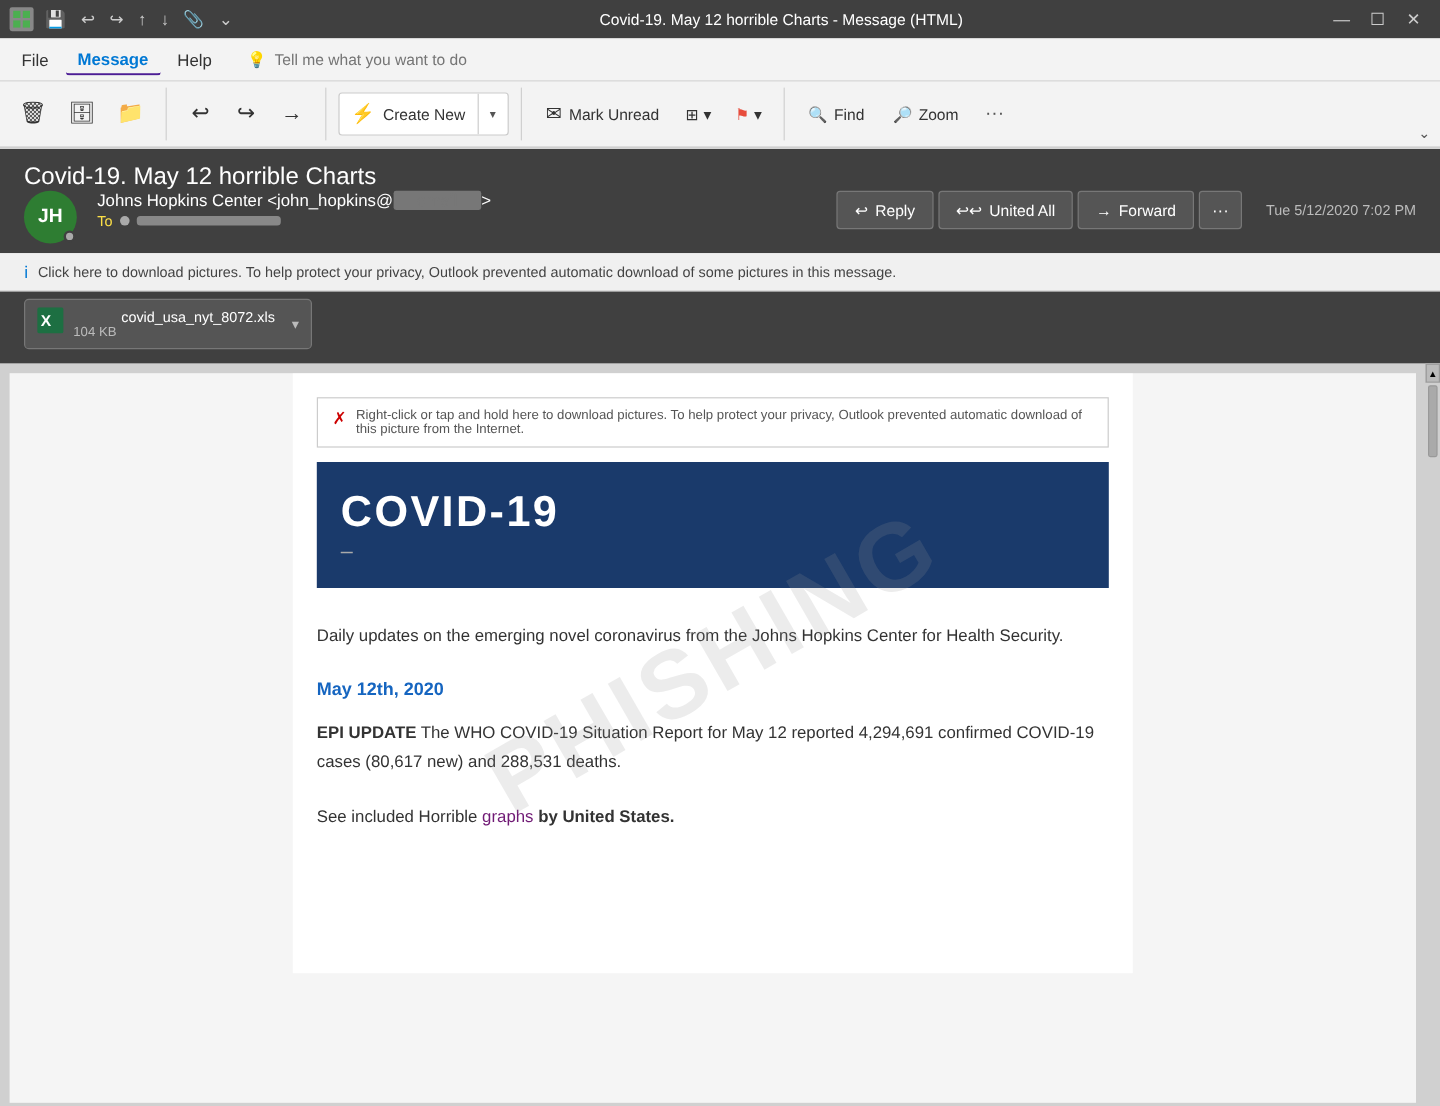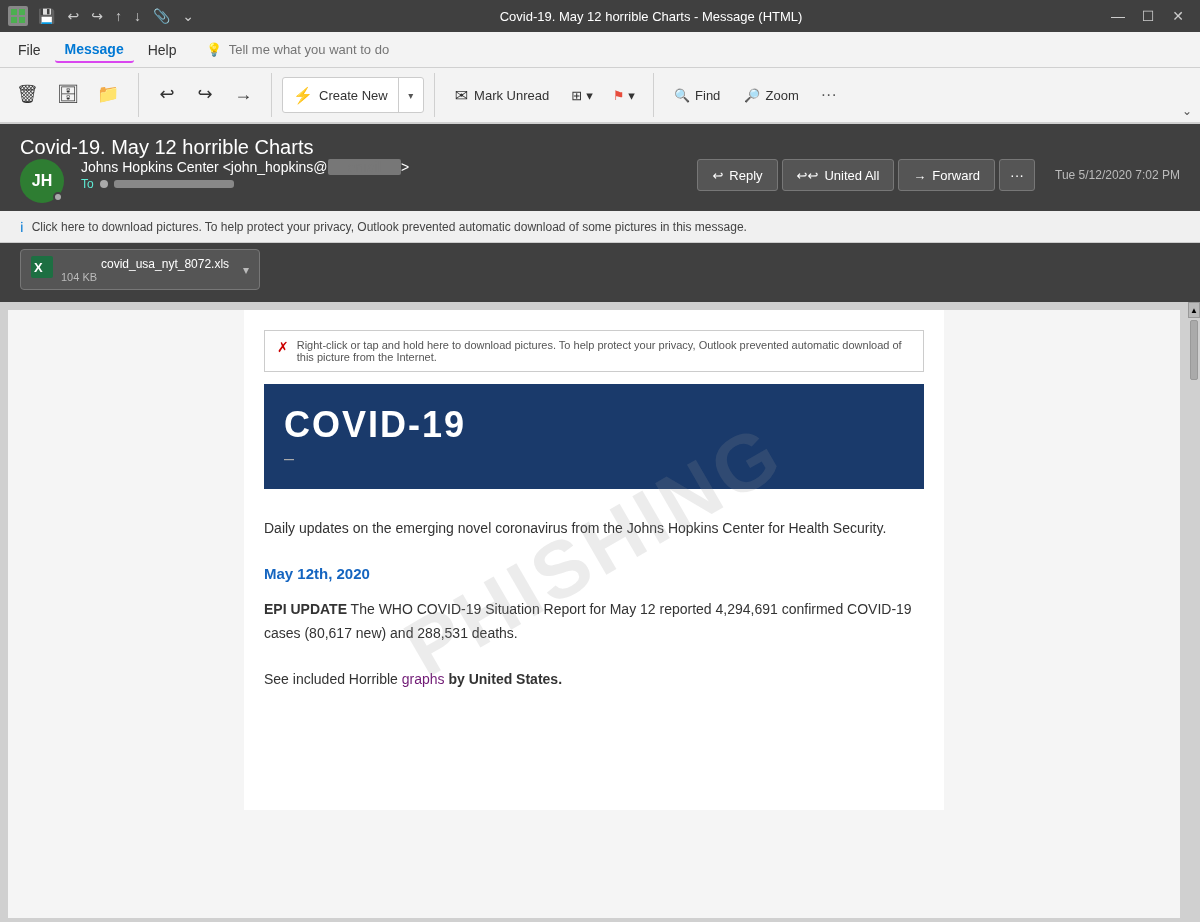--- a/index.html
+++ b/index.html
@@ -28,21 +28,21 @@
     .menu-bar {
       background: #f3f3f3;
       border-bottom: 1px solid #d0d0d0;
       height: 36px;
       display: flex;
       align-items: center;
       padding: 0 8px;
       gap: 4px;
     }
     .menu-item { padding: 4px 10px; cursor: pointer; border-radius: 3px; font-size: 14px; color: #333; }
-    .menu-item.active { border-bottom: 2px solid #d946ef; color: #0078d4; font-weight: 600; text-align: center; }
+    .menu-item.active { border-bottom: 2px solid #4c1d95; color: #0078d4; font-weight: 600; text-align: center; }
     .tell-me { display: flex; align-items: center; gap: 6px; margin-left: 16px; color: #555; font-size: 13px; }
     .tell-me input { border: none; background: none; outline: none; color: #555; font-size: 13px; width: 200px; }
 
     
     .ribbon {
       background: #f3f3f3;
       border-bottom: 2px solid #d0d0d0;
       height: 56px;
       display: flex;
       align-items: center;
@@ -170,21 +170,21 @@
       height: 10px;
       background: #aaa;
       border-radius: 50%;
       position: absolute;
       bottom: 1px;
       right: 1px;
       border: 2px solid #404040;
     }
     .sender-details { color: #ddd; }
     .sender-name { font-size: 14px; color: #fff; }
-    .sender-to { display: flex; align-items: center; gap: 6px; font-size: 12px; color: #5eead4; margin-top: 2px; }
+    .sender-to { display: flex; align-items: center; gap: 6px; font-size: 12px; color: #fde047; margin-top: 2px; }
     .to-dot { width: 8px; height: 8px; background: #aaa; border-radius: 50%; }
     .to-redacted { width: 120px; height: 8px; background: #888; border-radius: 3px; }
     .email-action-btns { display: flex; align-items: center; gap: 4px; }
     .action-btn {
       display: flex;
       align-items: center;
       gap: 6px;
       padding: 6px 14px;
       background: #555;
       border: 1px solid #777;

